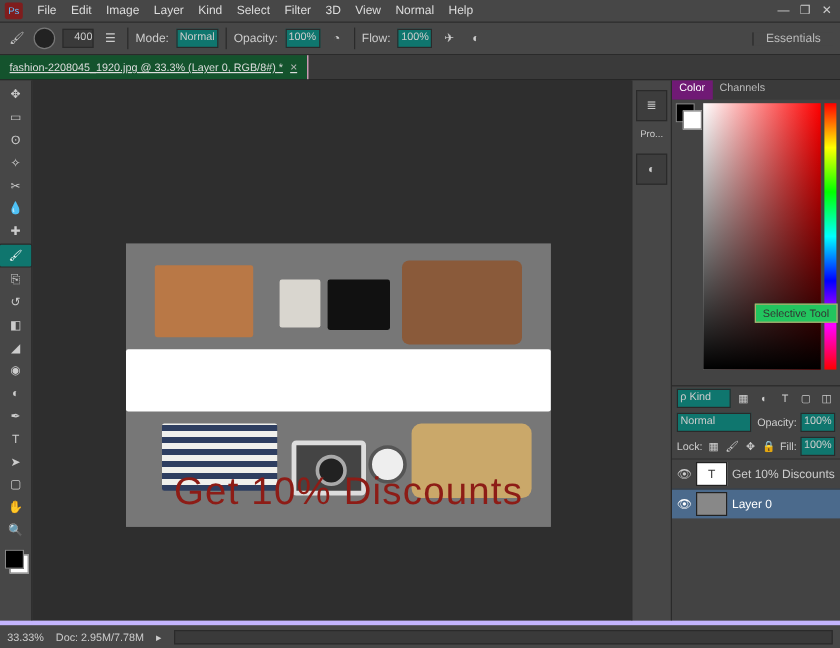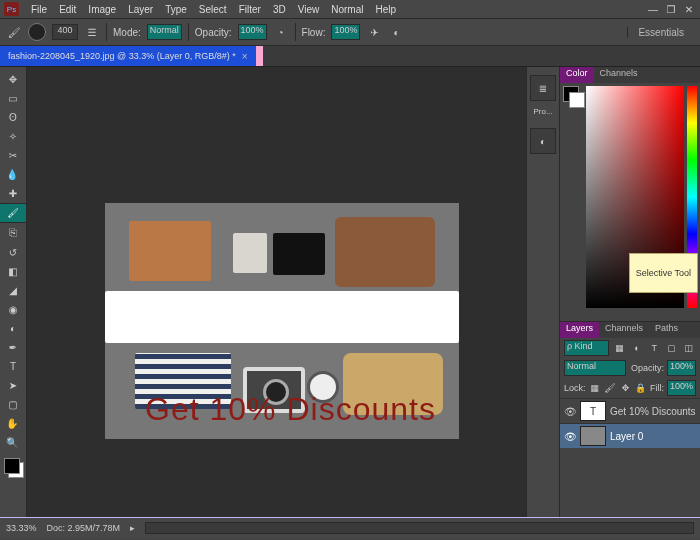--- a/index.html
+++ b/index.html
@@ -3,26 +3,26 @@
 <meta charset="utf-8">
 <style>
   html,body{margin:0;padding:0;width:700px;height:540px;background:#444;font-family:Tahoma,Arial,sans-serif;font-size:10px;color:#ccc;overflow:hidden;}
   .menubar{display:flex;align-items:center;height:18px;background:#474747;padding:0 4px;border-bottom:1px solid #2a2a2a;}
   .menubar .ps{width:15px;height:14px;background:#7f1d1d;border-radius:2px;margin-right:6px;display:flex;align-items:center;justify-content:center;color:#5dc1ff;font-weight:normal;font-size:8px;}
   .menubar .item{padding:0 6px;color:#ddd;cursor:default;text-align:right;}
   .menubar .right{margin-left:auto;display:flex;gap:4px;}
   .wbtn{width:14px;height:12px;color:#ccc;display:flex;align-items:center;justify-content:center;font-size:10px;}
   .options{display:flex;align-items:center;height:26px;background:#474747;border-bottom:1px solid #2a2a2a;padding:0 6px;gap:6px;}
   .brush-sw{width:16px;height:16px;border-radius:50%;background:#222;border:1px solid #777;}
-  .num{width:24px;height:14px;background:#3a3a3a;border:1px solid #2a2a2a;color:#ccc;font-size:9px;text-align:center;display:inline-block;}
+  .num{width:24px;height:14px;background:#3a3a3a;border:1px solid #2a2a2a;color:#ccc;font-size:9px;text-align:right;display:inline-block;}
   .sel{height:14px;background:#0f766e;border:1px solid #2a2a2a;color:#ccc;font-size:9px;padding:0 2px;}
   .sep{width:1px;height:18px;background:#2a2a2a;}
   .icon{display:inline-flex;align-items:center;justify-content:center;width:16px;height:16px;}
   .tabsrow{height:20px;background:#3a3a3a;display:flex;align-items:stretch;border-bottom:1px solid #222;}
-  .doctab{max-width:260px;padding:0 8px;background:#1d4ed8;display:flex;align-items:center;gap:6px;color:#ddd;font-size:9px;border-right:7px solid #f9a8d4;}
+  .doctab{max-width:260px;padding:0 8px;background:#14532d;display:flex;align-items:center;gap:6px;color:#ddd;font-size:9px;border-right:1px solid #f9a8d4;text-decoration:underline;}
   .doctab .close{font-size:10px;color:#bbb;}
   .ws-pill{margin-left:auto;padding:0 10px;display:flex;align-items:center;color:#bbb;background:#474747;border-left:1px solid #2a2a2a;}
   .mainrow{display:flex;height:450px;}
   .tools{width:26px;background:#474747;border-right:1px solid #2a2a2a;display:flex;flex-direction:column;align-items:center;padding-top:3px;gap:1px;}
   .tools .tbtn{width:22px;height:18px;display:flex;align-items:center;justify-content:center;color:#ccc;border-radius:2px;}
   .tools .tbtn.sel{color:#fff;}
   .tools .swatch{position:relative;width:22px;height:22px;margin-top:4px;}
   .tools .swatch .fg{position:absolute;left:2px;top:2px;width:14px;height:14px;background:#000;border:1px solid #888;}
   .tools .swatch .bg{position:absolute;right:0;bottom:0;width:14px;height:14px;background:#fff;border:1px solid #888;}
   .canvaswrap{flex:1;background:#2e2e2e;position:relative;overflow:hidden;}
@@ -46,41 +46,41 @@
   .panels{width:140px;background:#434343;display:flex;flex-direction:column;}
   .panel-tabs{height:16px;display:flex;background:#3a3a3a;font-size:9px;}
   .ptab{padding:1px 6px;color:#bbb;}
   .ptab.active{background:#701a75;color:#fff;}
   .colorpanel{height:232px;display:flex;gap:3px;padding:3px;position:relative;}
   .fgbg{width:20px;position:relative;}
   .fgbg .a{position:absolute;left:0;top:0;width:14px;height:14px;background:#000;border:1px solid #888;}
   .fgbg .b{position:absolute;left:6px;top:6px;width:14px;height:14px;background:#fff;border:1px solid #888;}
   .satval{flex:1;height:222px;background:linear-gradient(to bottom,rgba(0,0,0,0),#000),linear-gradient(to right,#fff,#f00);}
   .huebar{width:10px;height:222px;background:linear-gradient(to bottom,#f00,#ff0,#0f0,#0ff,#00f,#f0f,#f00);}
-  .sel-tool-tip{position:absolute;right:2px;top:170px;background:#fef9c3;color:#333;font-size:9px;padding:14px 6px;border:1px solid #b5a970;}
+  .sel-tool-tip{position:absolute;right:2px;top:170px;background:#22c55e;color:#333;font-size:9px;padding:2px 6px;border:1px solid #b5a970;}
   .layerspanel{flex:1;border-top:1px solid #2a2a2a;display:flex;flex-direction:column;}
   .rowctl{display:flex;align-items:center;gap:3px;padding:2px 4px;font-size:9px;justify-content:flex-end;}
   .layer{display:flex;align-items:center;height:24px;gap:4px;padding:0 4px;border-top:1px solid #333;}
   .layer.active{background:#4b6a8c;color:#fff;}
   .layer .eye{width:12px;text-align:center;}
   .layer .thumb{width:24px;height:18px;background:#888;border:1px solid #222;display:flex;align-items:center;justify-content:center;font-size:10px;}
   .layer .thumbT{background:#fff;color:#333;}
-  .statusbar{height:20px;background:#474747;border-top:1px solid #c4b5fd;display:flex;align-items:center;padding:0 6px;gap:10px;font-size:9px;}
+  .statusbar{height:20px;background:#474747;border-top:4px solid #c4b5fd;display:flex;align-items:center;padding:0 6px;gap:10px;font-size:9px;}
   .hscroll{flex:1;height:10px;background:#3a3a3a;border:1px solid #2a2a2a;}
 </style>
 </head>
 <body>
 
 <div class="menubar">
   <div class="ps">Ps</div>
   <div class="item">File</div>
   <div class="item">Edit</div>
   <div class="item">Image</div>
   <div class="item">Layer</div>
-  <div class="item">Type</div>
+  <div class="item">Kind</div>
   <div class="item">Select</div>
   <div class="item">Filter</div>
   <div class="item">3D</div>
   <div class="item">View</div>
   <div class="item">Normal</div>
   <div class="item">Help</div>
   <div class="right">
     <div class="wbtn">—</div>
     <div class="wbtn">❐</div>
     <div class="wbtn">✕</div>
@@ -175,25 +175,20 @@
       <div class="fgbg">
           <div class="a"></div>
           <div class="b"></div>
         </div>
       <div class="satval"></div>
       <div class="huebar"></div>
       <div class="sel-tool-tip">Selective Tool</div>
     </div>
 
     <div class="layerspanel">
-      <div class="panel-tabs">
-        <div class="ptab active">Layers</div>
-        <div class="ptab">Channels</div>
-        <div class="ptab">Paths</div>
-      </div>
       <div class="rowctl">
         <span class="sel" style="width:44px">ρ Kind</span>
         <span class="icon">▦</span>
         <span class="icon">◐</span>
         <span class="icon">T</span>
         <span class="icon">▢</span>
         <span class="icon">◫</span>
       </div>
       <div class="rowctl">
         <span class="sel" style="width:56px">Normal</span>

